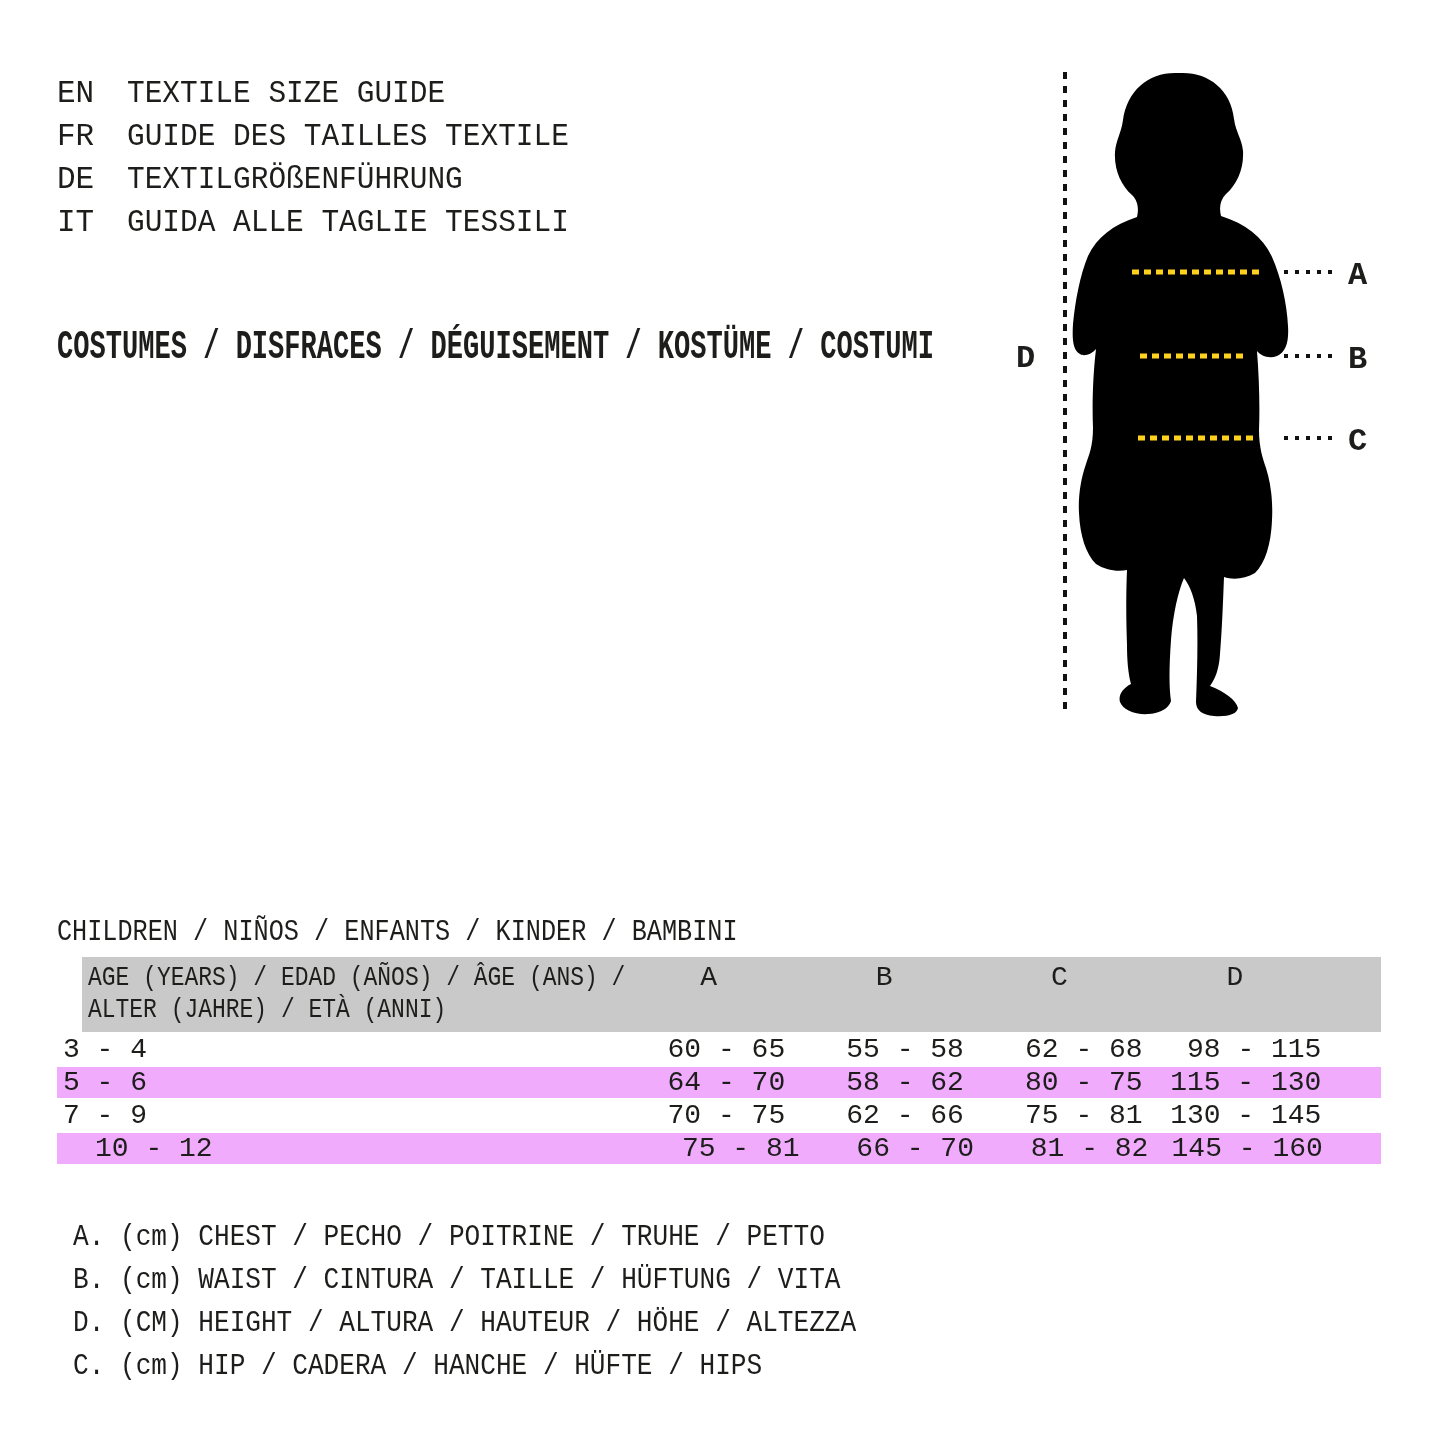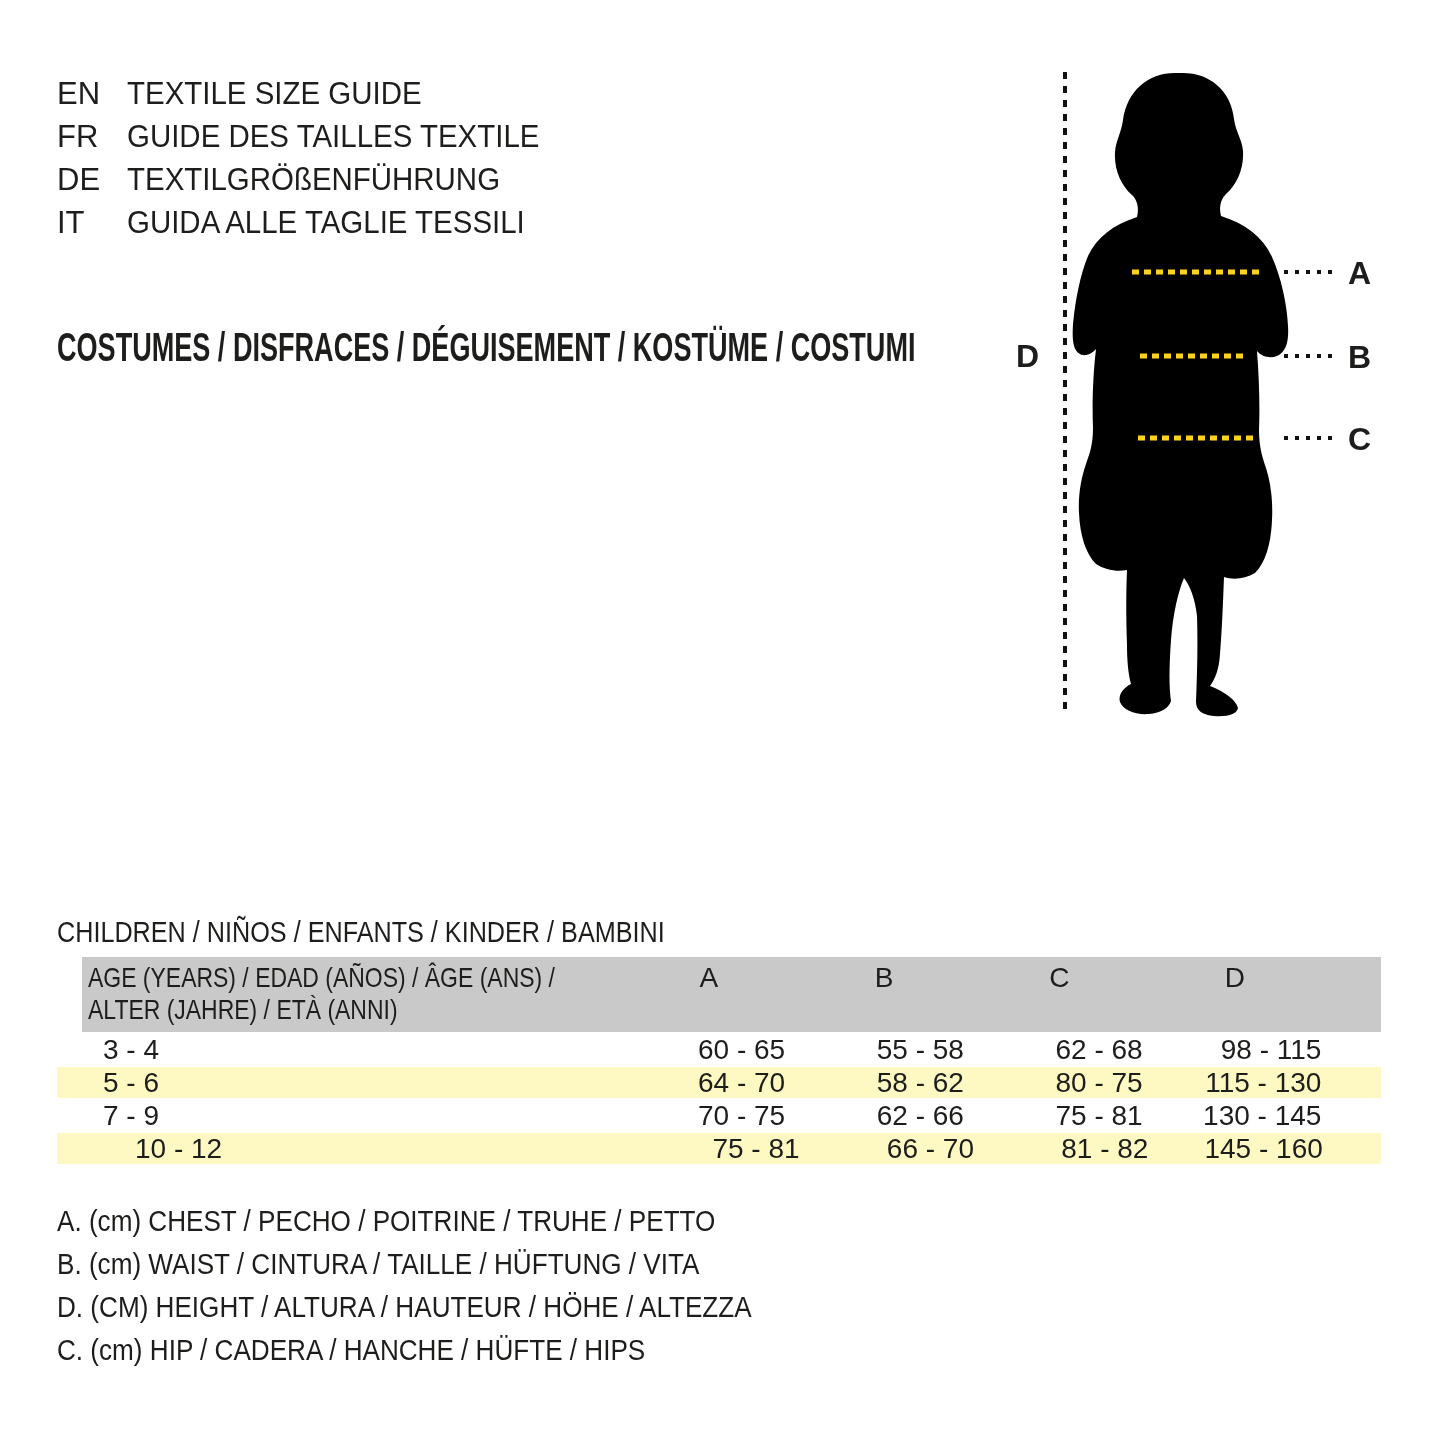--- a/index.html
+++ b/index.html
@@ -1,18 +1,18 @@
 <!DOCTYPE html>
 <html><head>
 <meta charset="utf-8">
 <style>
   html,body{margin:0;padding:0;background:#fff;}
   .canvas{
     position:relative;width:1445px;height:1444px;background:#ffffff;
-    font-family:Liberation Sans, sans-serif;color:#1d1d1b;overflow:hidden;
+    font-family:Liberation Mono, monospace;color:#1d1d1b;overflow:hidden;
   }
   
   .cond{display:inline-block;transform:scaleX(.95);transform-origin:0 50%;white-space:nowrap;}
 
   
   .lang-block{position:absolute;left:57px;top:72px;}
   .lang-row{display:flex;height:43px;line-height:43px;font-size:31px;}
   .lang-code{width:70px;flex:0 0 70px;}
 
   
@@ -30,28 +30,28 @@
     line-height:40px;white-space:nowrap;transform:scaleX(.84);transform-origin:0 50%;
   }
 
   
   .size-table{position:absolute;left:57px;top:957px;width:1324px;font-size:28px;}
   .t-row{display:grid;grid-template-columns:41.5% 13.5% 13.5% 13.5% 13.5%;}
   .t-header{background:#c9c9c9;padding:5px 0 6px 0;margin-left:25px;}
   .t-header .agehdr{padding-left:6px;line-height:32px;}
   .t-header .colhdr{text-align:center;line-height:32px;}
   .t-data{height:31px;line-height:31px;border-top:2px solid #ffffff;}
-  .t-data.alt{background:#fef9c3;}
+  .t-data.alt{background:#f0abfc;}
   .t-data:last-child{border-bottom:2px solid #ffffff;padding-left:32px;}
-  .age-cell{padding-left:6px;margin-left:40px;}
+  .age-cell{padding-left:6px;}
   .num-cell{text-align:right;}
   .hdr-cond{display:inline-block;transform:scaleX(.82);transform-origin:0 50%;white-space:nowrap;}
 
   
-  .legend{position:absolute;left:57px;top:1200px;list-style:none;margin:0;padding:0;}
+  .legend{position:absolute;left:57px;top:1200px;list-style:none;margin:16px;padding:0;}
   .legend li{height:43px;line-height:43px;font-size:29px;}
   .legend .cond{transform:scaleX(.9);}
 </style>
 </head>
 <body>
 
 <div class="canvas">
 
   <section class="lang-block">
     <div class="lang-row">

